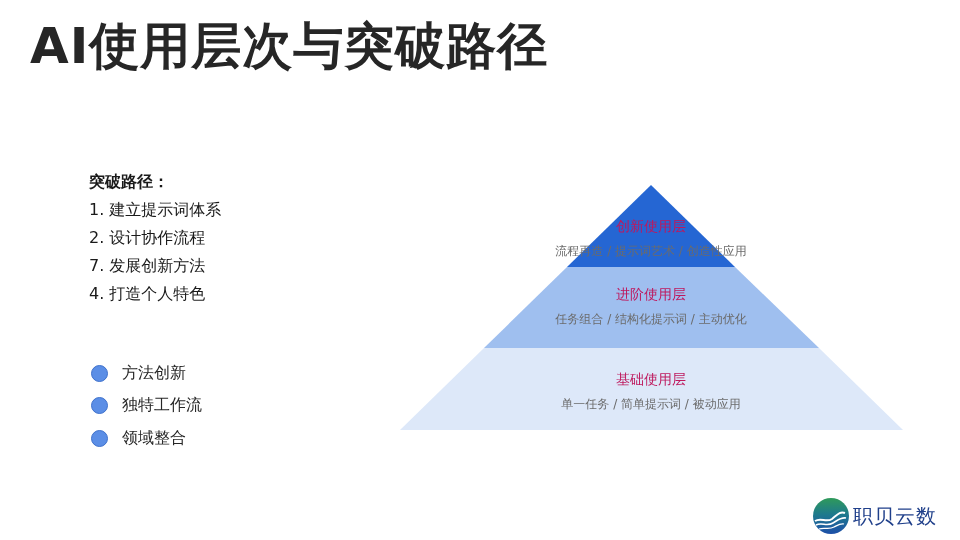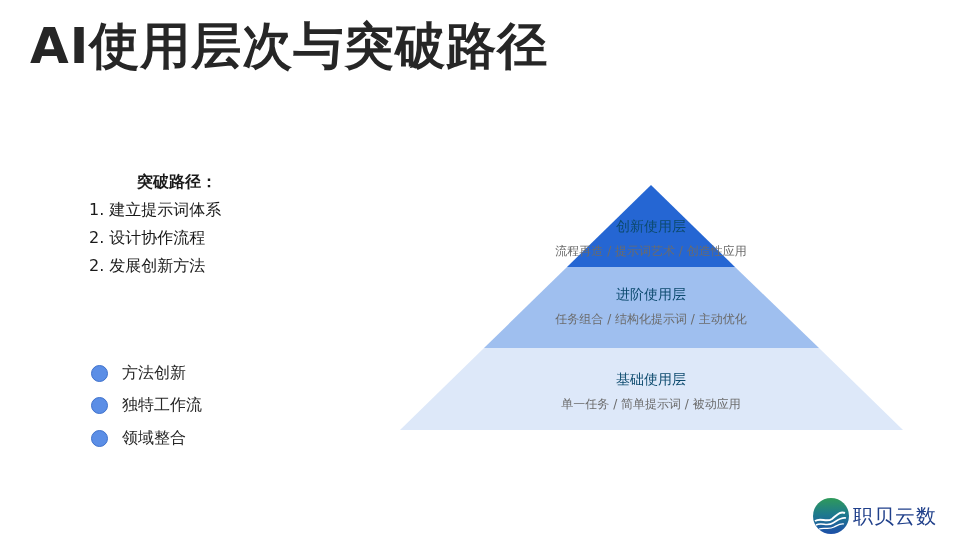--- a/index.html
+++ b/index.html
@@ -11,57 +11,58 @@
     }
     .title {
       position: absolute; left: 30px; top: 22px;
       font-size: 50px; font-weight: bold; color: #262626;
       letter-spacing: 1px; line-height: 48px; white-space: nowrap;
     }
     .path-block {
       position: absolute; left: 89px; top: 168px;
       font-size: 16px; line-height: 28px; color: #1a1a1a;
     }
-    .path-heading { font-weight: bold; font-size: 16px; margin-left: 48px; }
+    .path-heading { font-weight: bold; font-size: 16px; }
     .path-item { white-space: nowrap; }
     .bullets { position: absolute; left: 91px; top: 357px; }
     .bullet-row {
       display: flex; align-items: center; height: 32.5px;
       font-size: 16px; color: #262626;
     }
     .dot {
       width: 15px; height: 15px; border-radius: 50%;
       background: #5b8ee6; border: 1px solid #3f72cc;
       margin-right: 14px; flex: 0 0 auto;
     }
     .pyramid { position: absolute; left: 0; top: 0; width: 960px; height: 540px; }
     .tier-text {
       position: absolute; text-align: center; white-space: nowrap;
       transform: translateX(-50%);
     }
-    .tier-title { font-size: 14px; color: #0c4a6e; line-height: 18px; }
+    .tier-title { font-size: 14px; color: #be185d; line-height: 18px; }
     .tier-desc { font-size: 12px; color: #6b6b6b; line-height: 16px; margin-top: 8px; }
     .logo {
       position: absolute; left: 812px; top: 497px;
       display: flex; align-items: center;
     }
     .logo-text {
       font-size: 20px; color: #1f3f8a; margin-left: 3px; letter-spacing: 1px;
     }
   </style>
 </head>
 <body>
 
 <div class="title">AI使用层次与突破路径</div>
 
 <div class="path-block">
   <div class="path-heading">突破路径：</div>
   <div class="path-item">1. 建立提示词体系</div>
   <div class="path-item">2. 设计协作流程</div>
-  <div class="path-item">2. 发展创新方法</div>
+  <div class="path-item">7. 发展创新方法</div>
+  <div class="path-item">4. 打造个人特色</div>
 </div>
 
 <div class="bullets">
   <div class="bullet-row">
     <span class="dot"></span>
     <span>方法创新</span>
   </div>
   <div class="bullet-row">
     <span class="dot"></span>
     <span>独特工作流</span>

